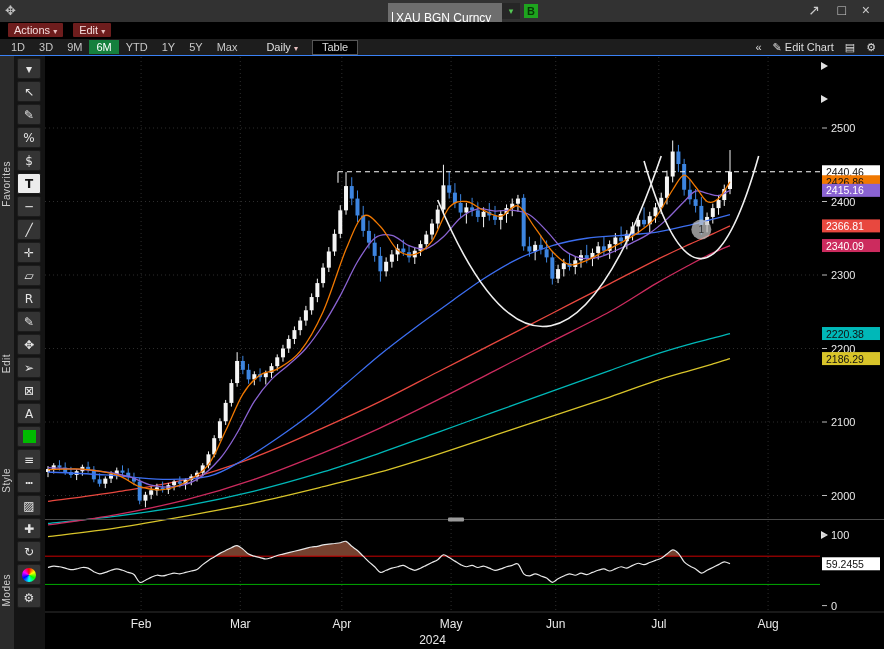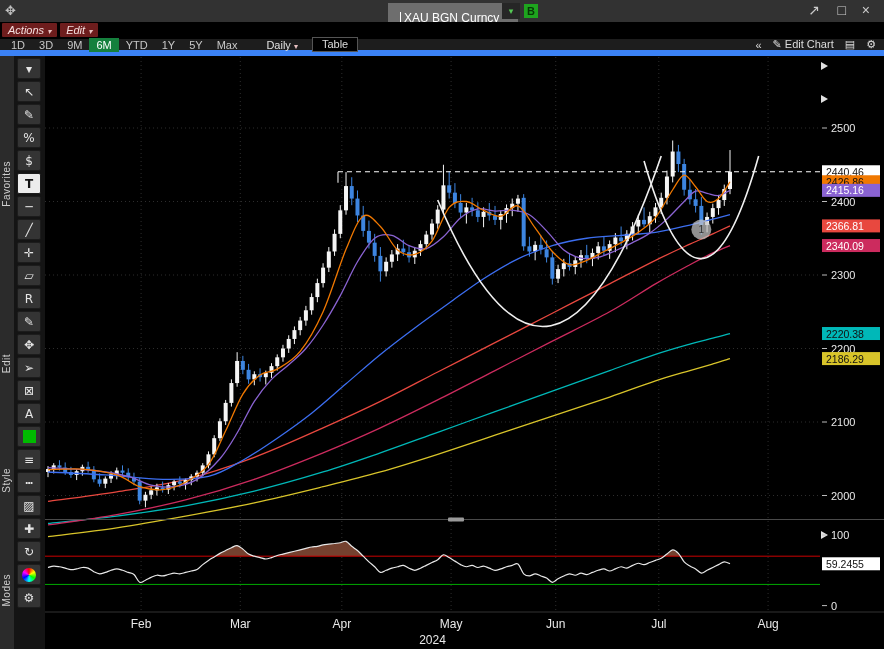--- a/index.html
+++ b/index.html
@@ -6,38 +6,38 @@
   .screen{position:relative;width:884px;height:649px;background:#000;overflow:hidden;
           font-family:"Liberation Sans",sans-serif;-webkit-font-smoothing:antialiased;}
   #chart-svg{position:absolute;left:0;top:0;z-index:1;}
   
   .titlebar{position:absolute;top:0;left:0;right:0;height:22px;background:#323232;z-index:3;
             border-bottom:1px solid #1a1a1a;}
   .titlebar>*{position:absolute;}
   .mv{left:5px;top:3px;color:#c0c0c0;font-size:13px;}
   .wtitle{left:26px;top:3px;color:#f2f2f2;font-size:13px;}
   .sec-field{left:388px;top:3px;width:106px;height:29px;background:#6e6e6e;color:#fff;
-             font-size:12px;display:flex;align-items:center;gap:3px;padding:0 12px;}
+             font-size:12px;display:flex;align-items:center;gap:3px;padding:0 4px;}
   .caret{width:1px;height:12px;background:#fff;display:inline-block;}
   .sec-dd{left:502px;top:3px;width:18px;height:16px;background:#262626;color:#55c955;
           text-align:center;font-size:9px;line-height:16px;}
   .badge{left:524px;top:4px;width:14px;height:14px;background:#1ea41e;color:#073807;
          font-weight:bold;text-align:center;font-size:11px;line-height:14px;}
   .options{right:92px;top:3px;color:#5eead4;font-size:13px;margin-top:24px;}
   .wic{top:2px;color:#cccccc;font-size:14px;}
   .pop{right:64px;} .maxi{right:38px;} .clos{right:14px;}
   
   .menubar{position:absolute;top:22px;left:0;right:0;height:17px;background:#000;z-index:3;
-           display:flex;gap:3px;padding:1px 0 0 2px;box-sizing:border-box;font-style:italic;}
+           display:flex;gap:10px;padding:1px 0 0 8px;box-sizing:border-box;}
   .redbtn{background:#6e1d1d;color:#f5dede;font-size:11px;height:14px;line-height:14px;
           padding:0 6px;border-radius:1px;}
   .dar{font-size:8px;color:#e8c0c0;}
   
   .toolbar{position:absolute;top:39px;left:0;right:0;height:17px;background:#1d1d1d;z-index:3;
-           display:flex;align-items:center;padding-left:4px;border-bottom:6px solid #3b82f6;
+           display:flex;align-items:center;padding-left:4px;border-bottom:1px solid #3b82f6;
            box-sizing:border-box;}
   .tabs{display:flex;}
   .rtab{color:#c8c8c8;font-size:11px;padding:1px 7px;}
   .rtab.active{background:#15803d;color:#fff;}
   .period{color:#e0e0e0;font-size:11px;margin-left:22px;}
   .tablebtn{margin-left:14px;background:#000000;border:1px solid #555;color:#ddd;font-size:11px;
             padding:0 9px;height:13px;line-height:13px;}
   .tb-right{margin-left:auto;display:flex;align-items:center;gap:11px;padding-right:8px;
             color:#ddd;font-size:11px;}
   .tbi{color:#ddd;}

